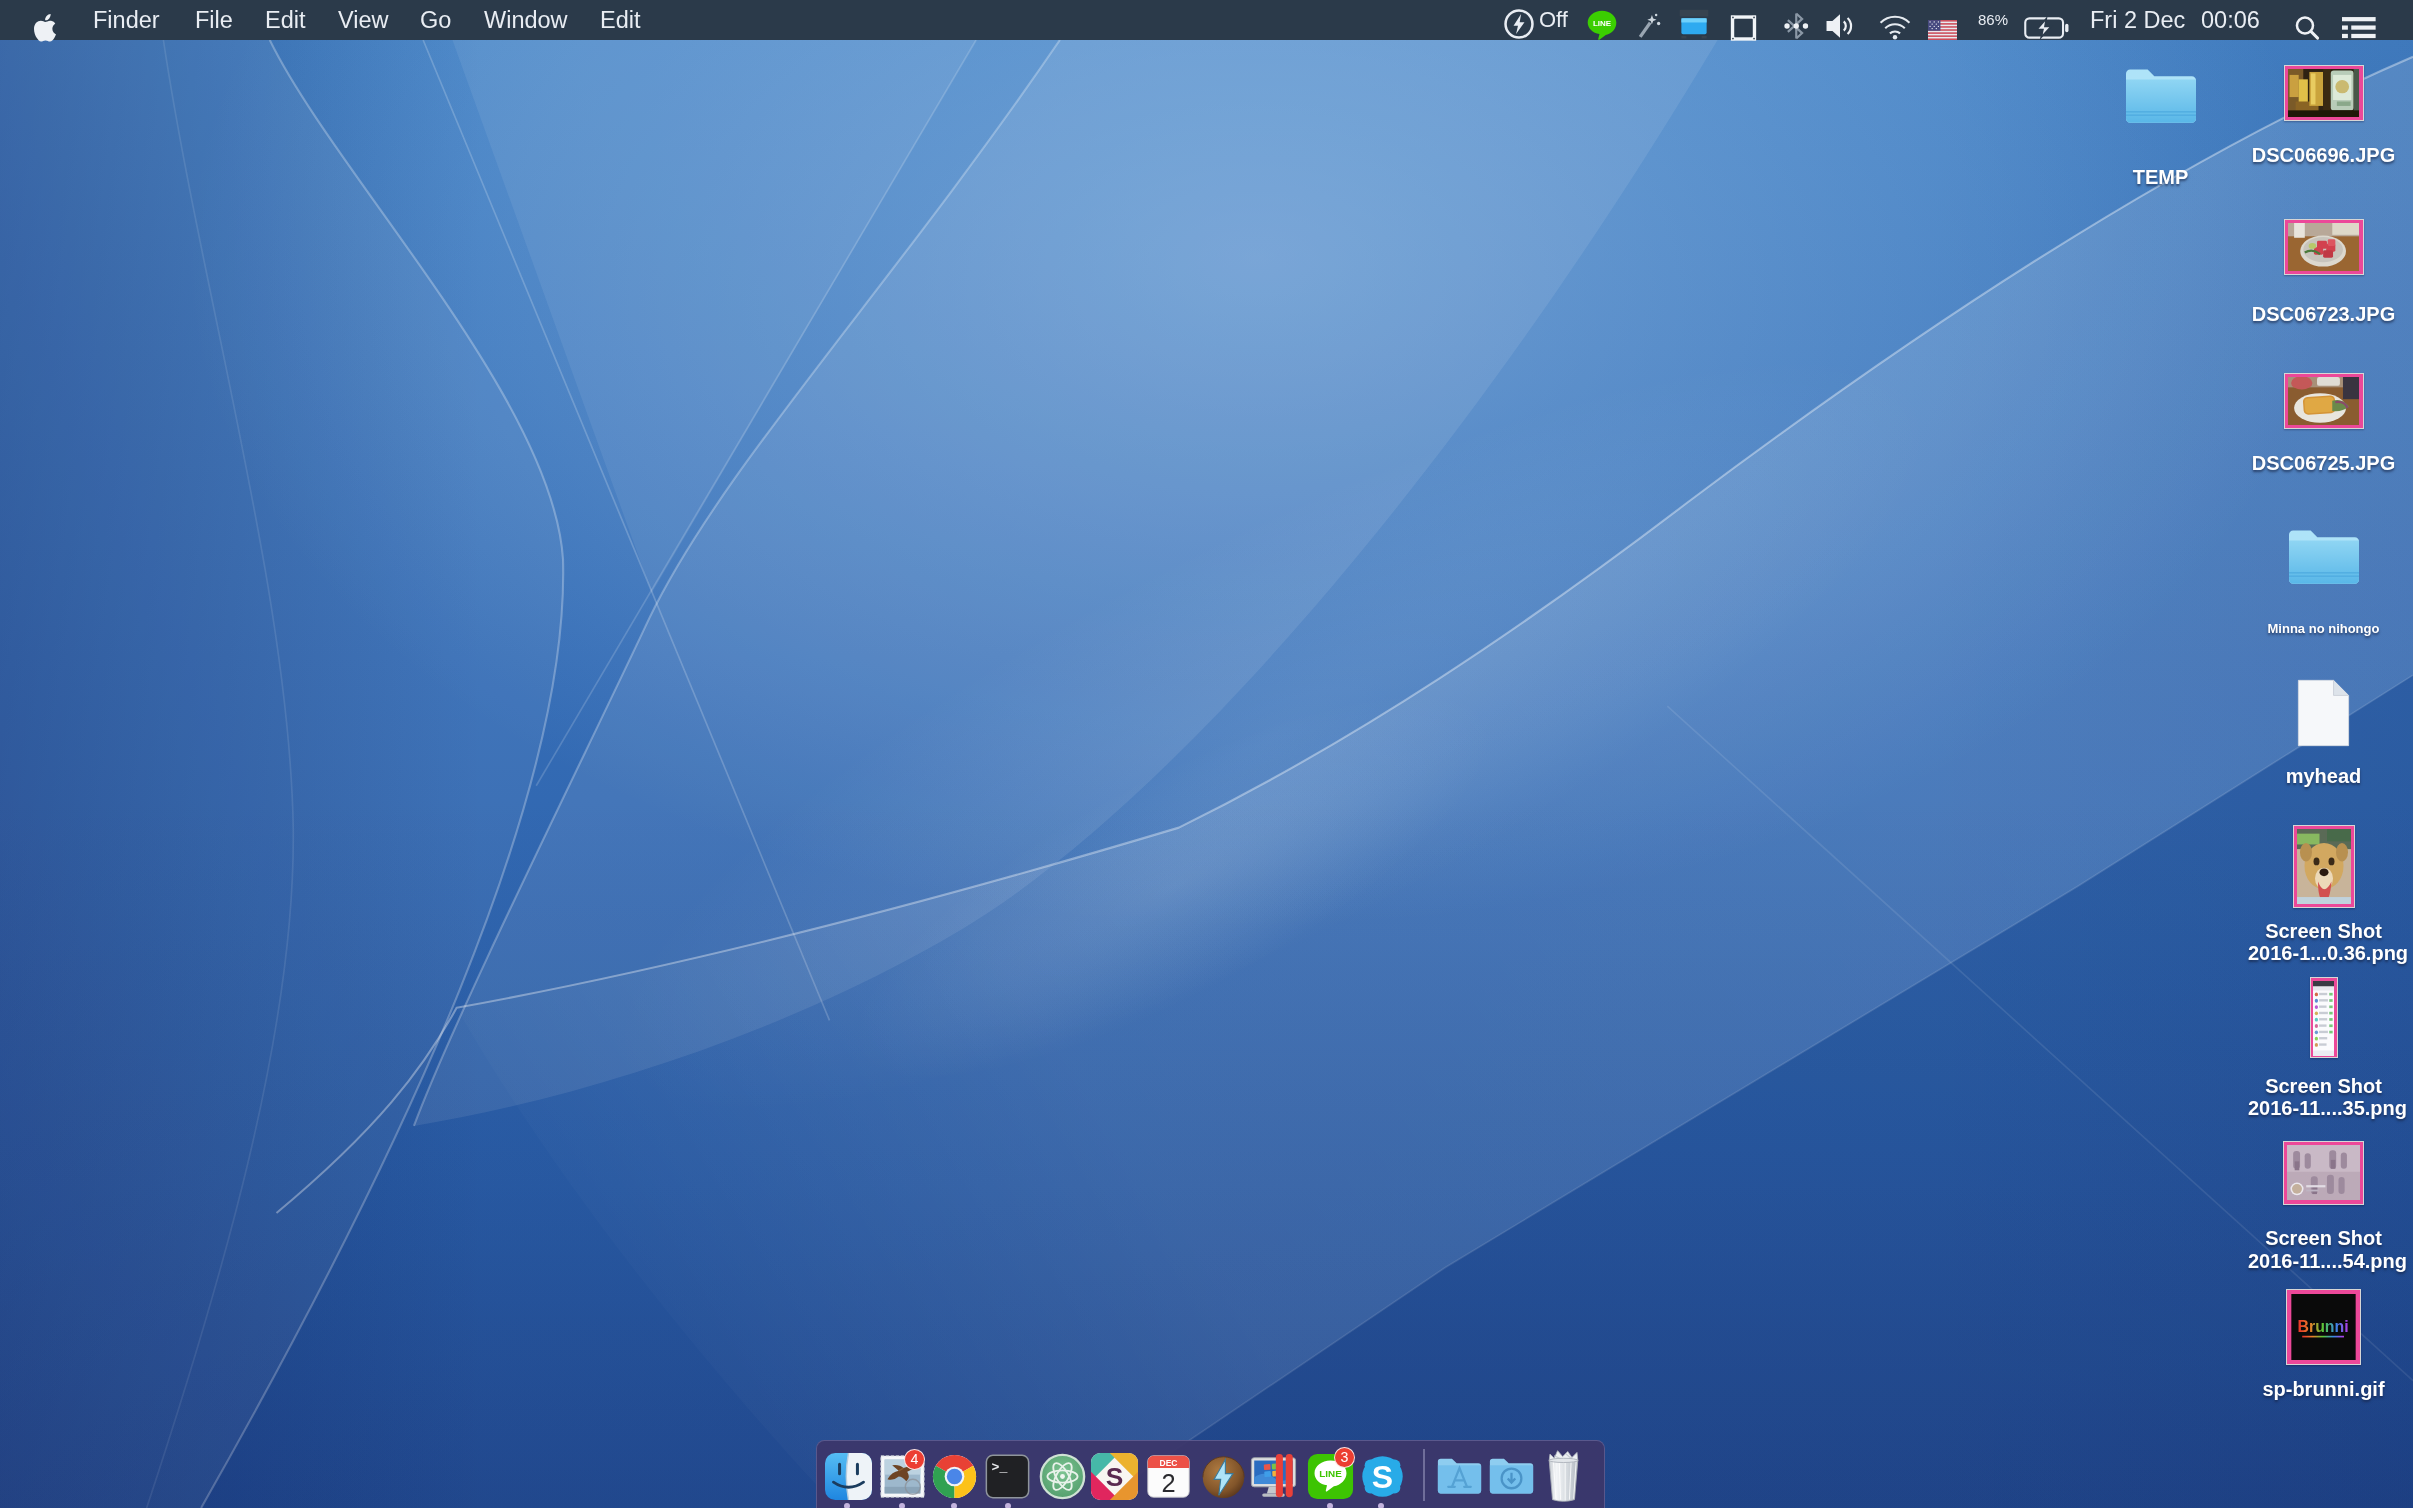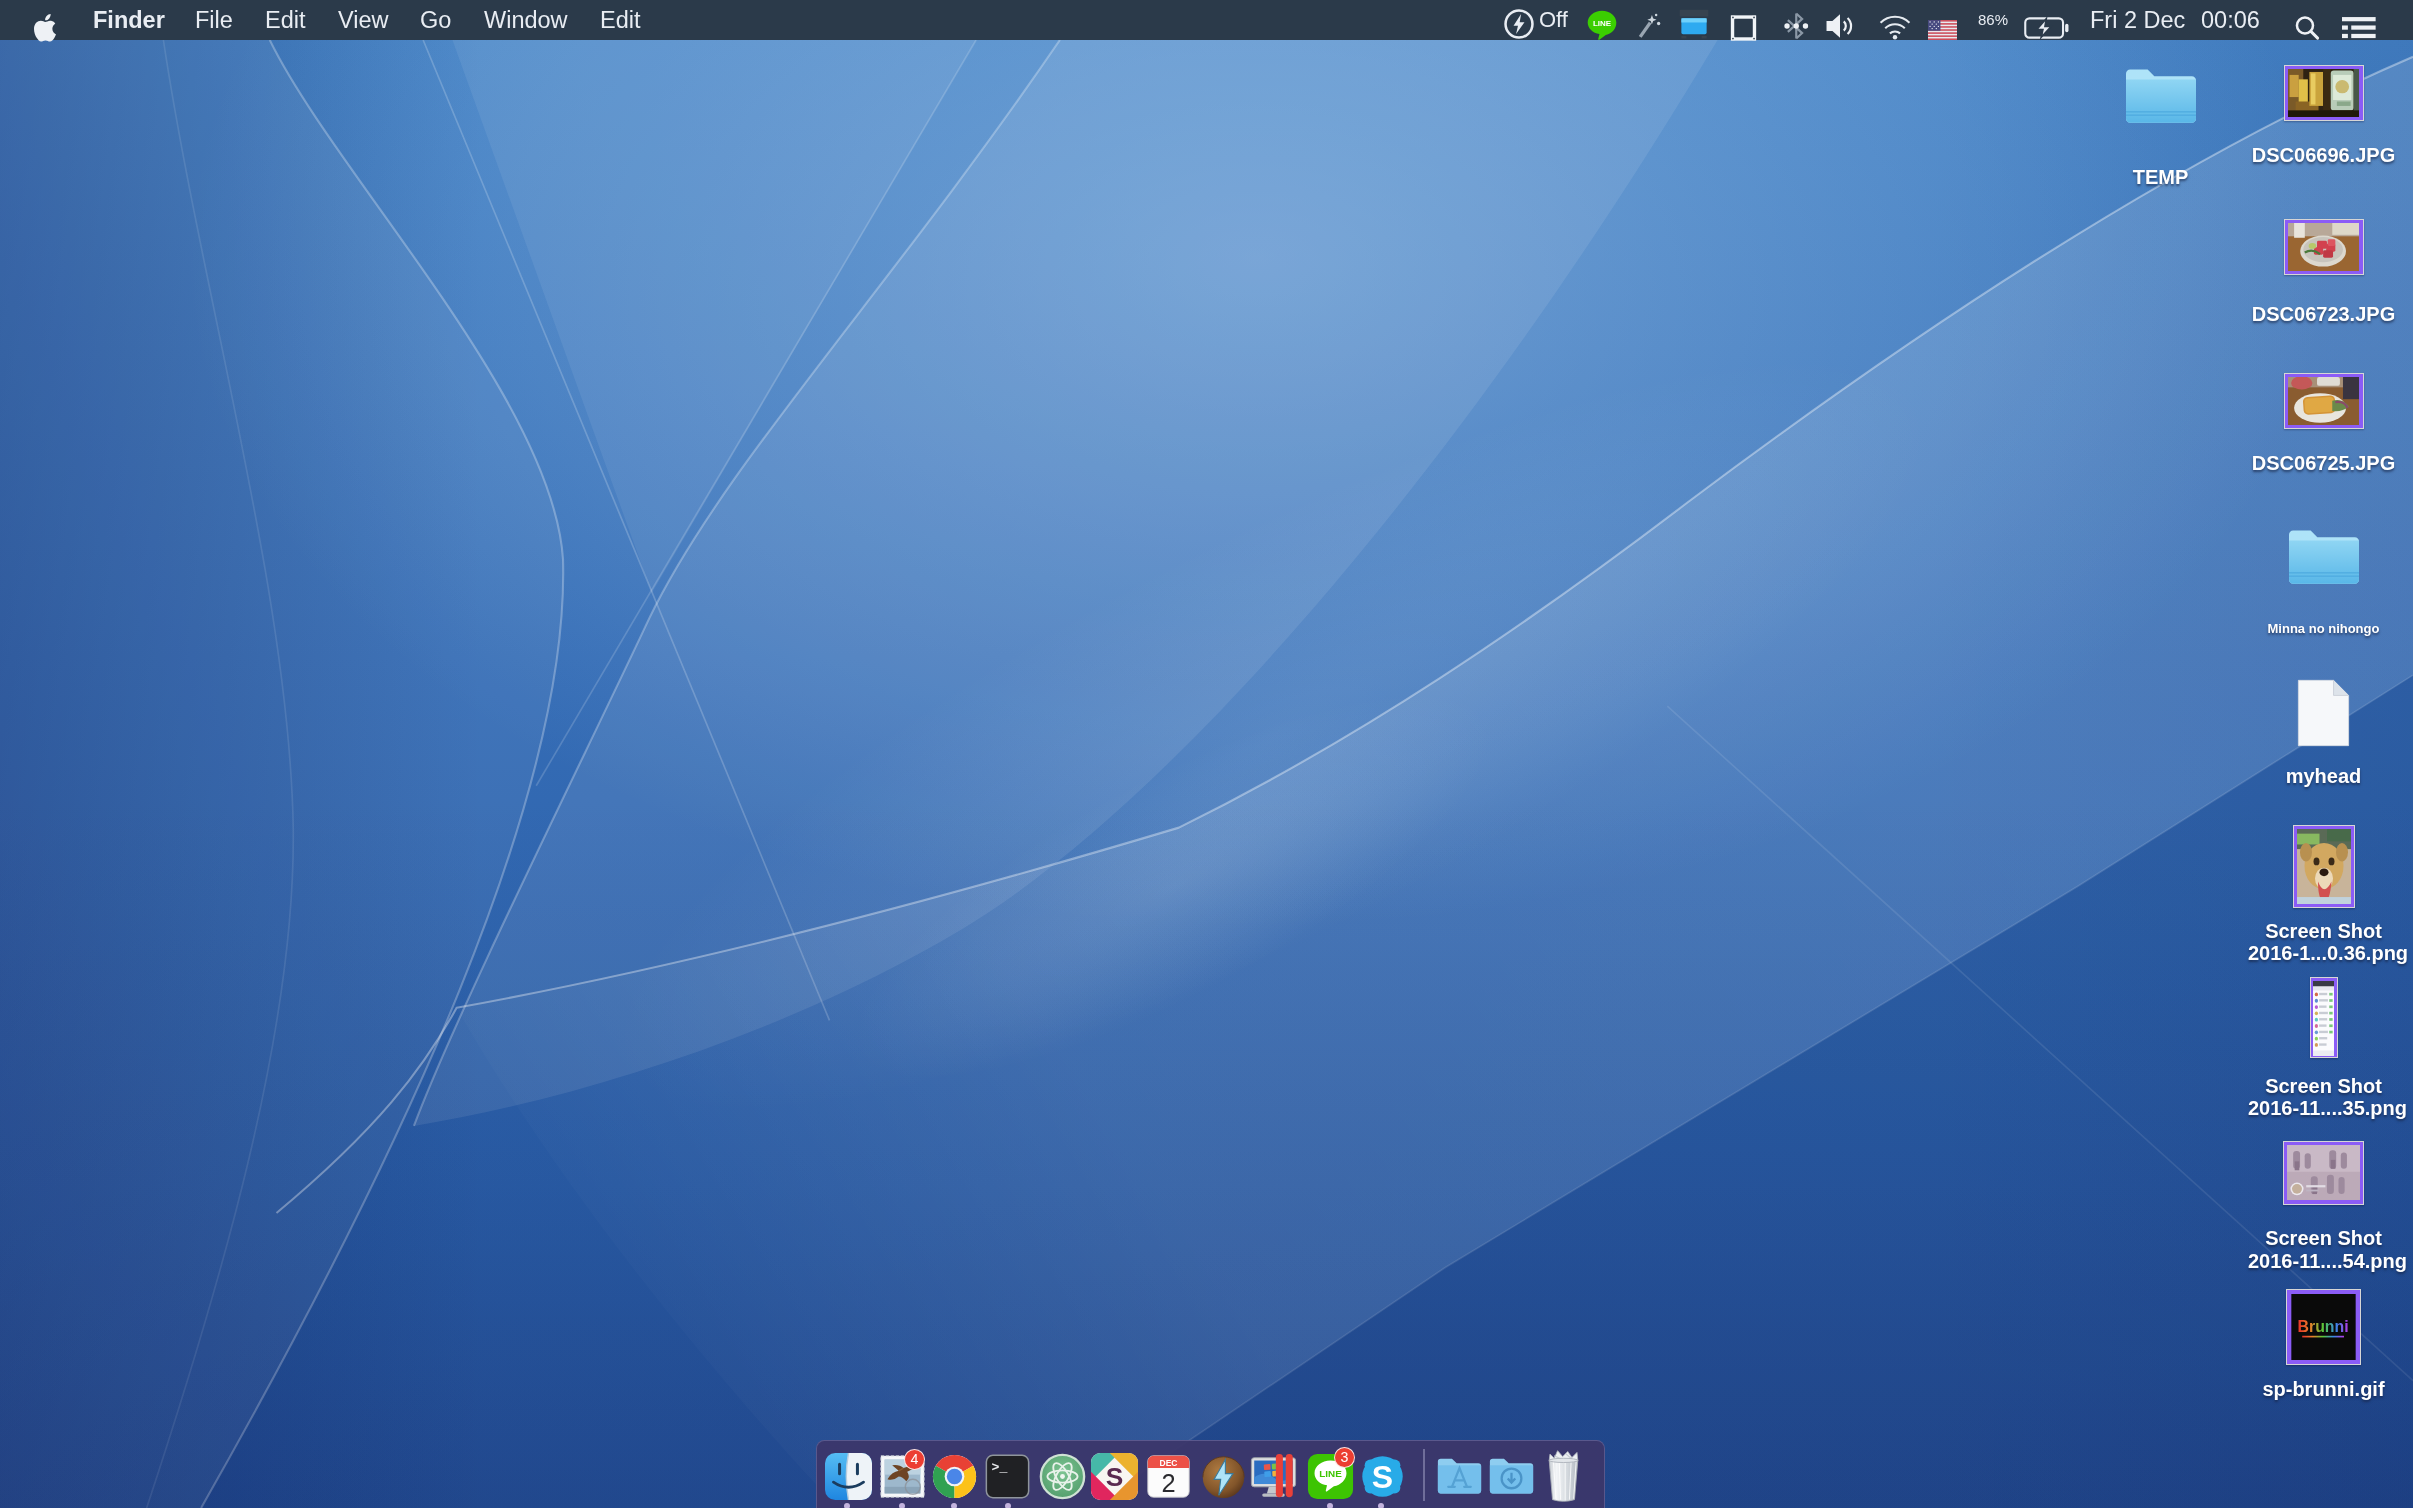--- a/index.html
+++ b/index.html
@@ -1,23 +1,23 @@
 <!DOCTYPE html>
 <html style="font-size:13.4px"><head>
 <meta charset="utf-8">
 <style>
 html,body{margin:0;padding:0;width:2413px;height:1508px;overflow:hidden;background:#2e5e9e;font-family:"Liberation Sans",sans-serif;}
 #wall{position:absolute;left:0;top:40px;width:2413px;height:1468px;}
 #menubar{position:absolute;left:0;top:0;width:2413px;height:40px;background:#2b3a4a;z-index:50;}
 .mi{position:absolute;top:0;height:40px;line-height:40px;color:#e9edf3;font-size:23.5px;white-space:nowrap;}
-.mb{font-weight:bold;}
+.mb{font-weight:normal;}
 .micon{position:absolute;top:0;height:40px;}
 .di{position:absolute;width:151px;text-align:center;z-index:10;}
 .di .lbl{color:#fff;font-size:20px;font-weight:bold;line-height:22.6px;text-shadow:0 1.7px 2.5px rgba(20,30,60,.65);margin-top:0;white-space:nowrap;}
-.thumb{box-sizing:border-box;background:#8b5cf6;border:0.8px solid #d6d6d6;display:inline-block;box-shadow:0 0.8px 1.7px rgba(0,0,40,.3);}
+.thumb{box-sizing:border-box;background:#ec4899;border:0.8px solid #d6d6d6;display:inline-block;box-shadow:0 0.8px 1.7px rgba(0,0,40,.3);}
 #dock{position:absolute;left:816px;top:1440px;width:789px;height:69px;background:rgba(60,54,106,.94);border:0.8px solid rgba(150,150,200,.35);border-bottom:none;border-radius:8.4px 8.4px 0 0;box-sizing:border-box;z-index:40;}
 .dk{position:absolute;top:11.7px;width:47px;height:47px;}
 .dot{position:absolute;top:62px;width:5.9px;height:5.9px;border-radius:50%;background:#c3b3dd;}
 .badge{position:absolute;border-radius:50%;background:#ec3e32;color:#fff;font-size:14.2px;text-align:center;border:1.3px solid rgba(255,255,255,.85);box-sizing:border-box;}
 </style>
 </head>
 <body>
 <svg id="wall" viewBox="0 0 2880 1752" preserveAspectRatio="none">
 <defs>
 <linearGradient id="bg" x1="0" y1="0" x2="0" y2="1">

